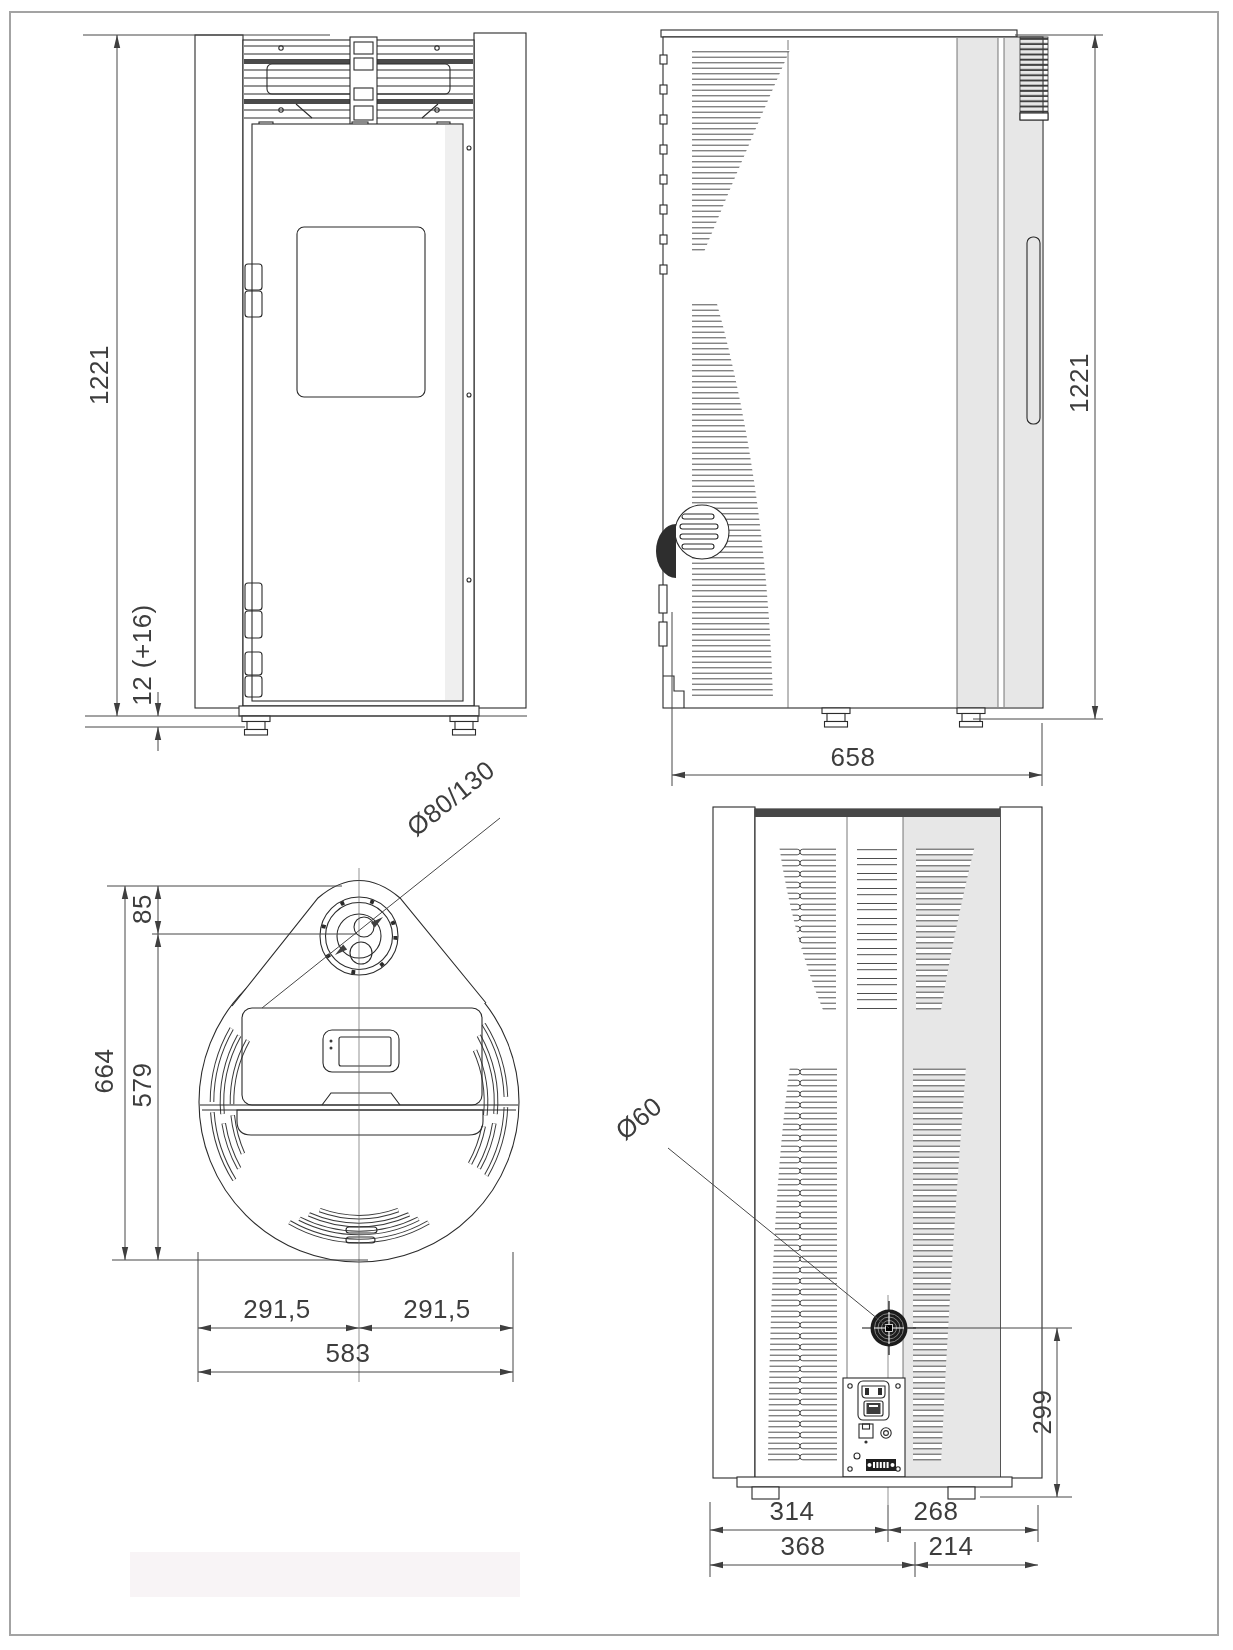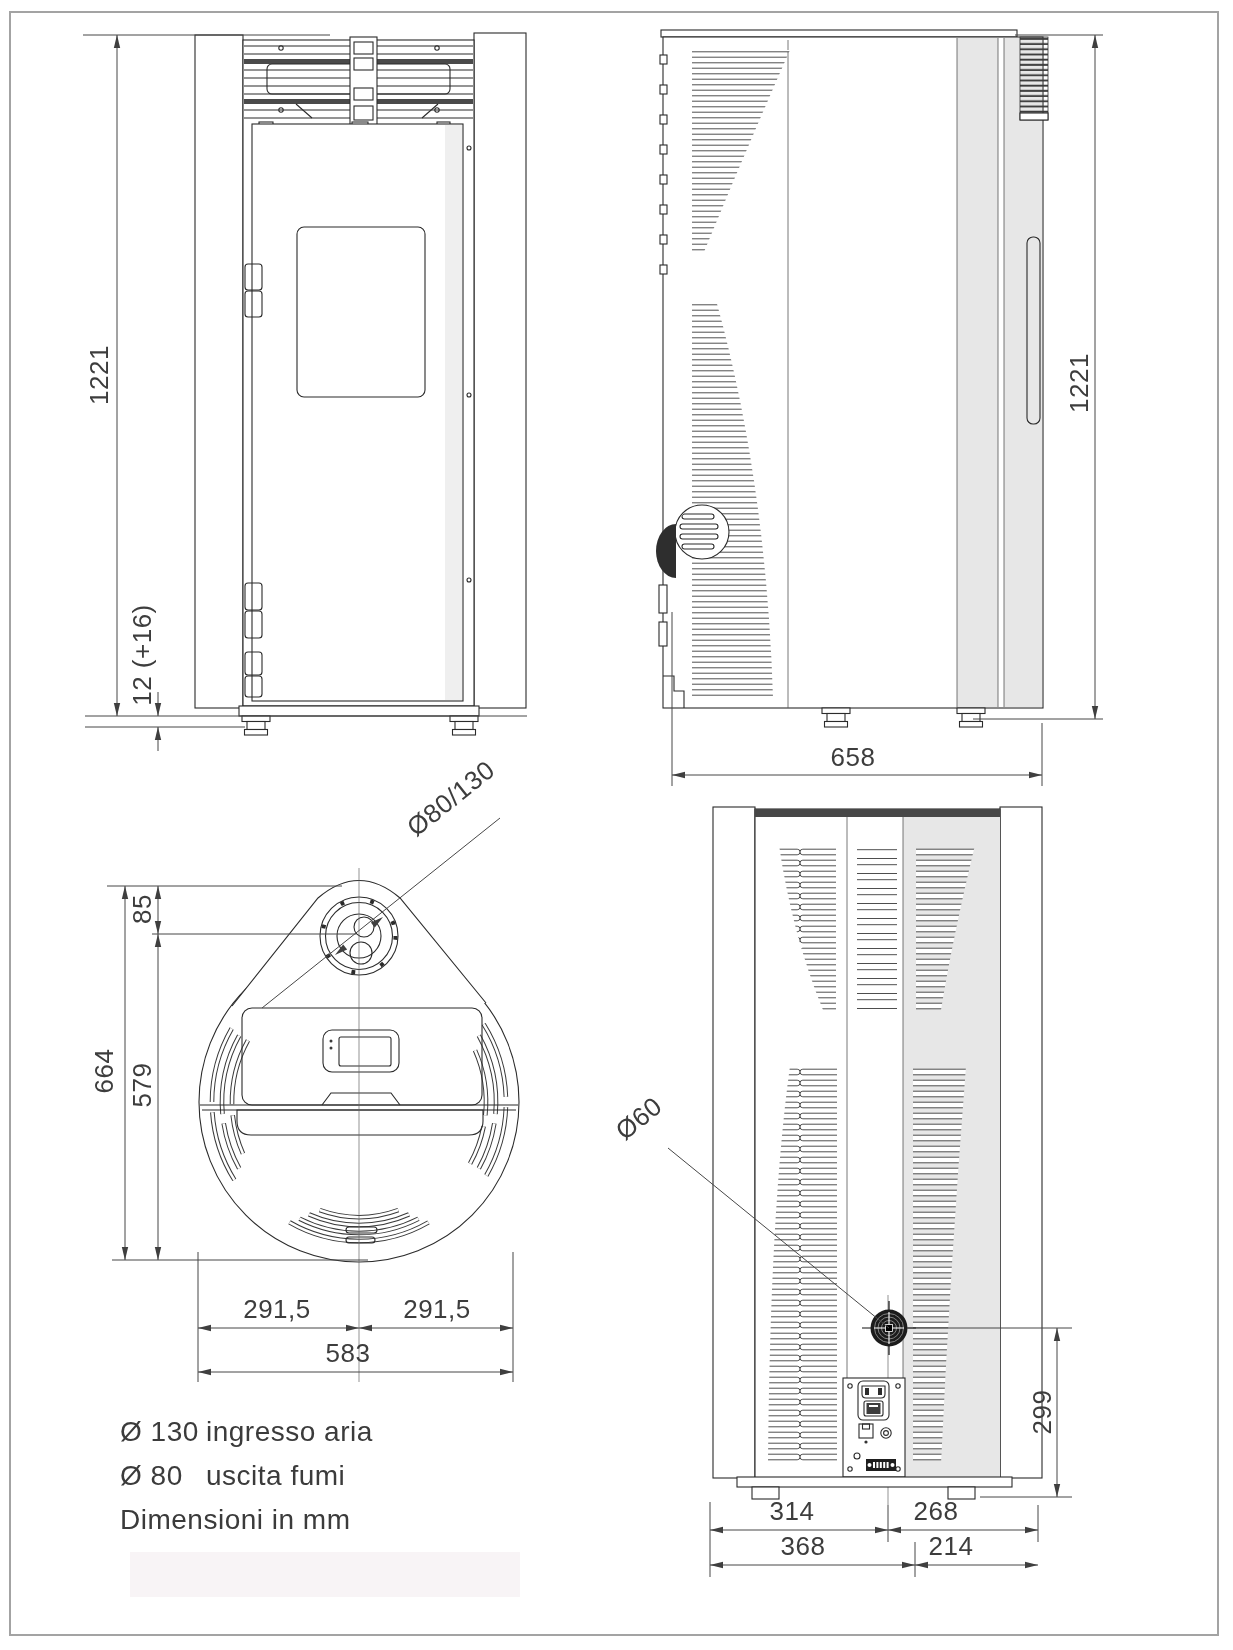--- a/index.html
+++ b/index.html
@@ -302,26 +302,15 @@
       <text class="dt" font-size="27" x="348" y="1355">583</text>
       <text class="dt" font-size="26" transform="translate(640,1120) rotate(-39)">Ø60</text>
       <text class="dt" font-size="26" transform="translate(1044,1412) rotate(-90)">299</text>
       <text class="dt" font-size="27" x="792" y="1513">314</text>
       <text class="dt" font-size="27" x="936" y="1513">268</text>
       <text class="dt" font-size="27" x="803" y="1548">368</text>
       <text class="dt" font-size="27" x="951" y="1548">214</text>
     </g>
   </svg>
 
-  <div class="legend">
-    <div class="legend-row">
-      <span class="legend-sym">Ø 130</span>
-      <span>ingresso aria</span>
-    </div>
-    <div class="legend-row">
-      <span class="legend-sym">Ø 80</span>
-      <span>uscita fumi</span>
-    </div>
-    <div class="legend-note">Dimensioni in mm</div>
-  </div>
 
   <div class="frame"></div>
 </div>
 
 </body></html>

